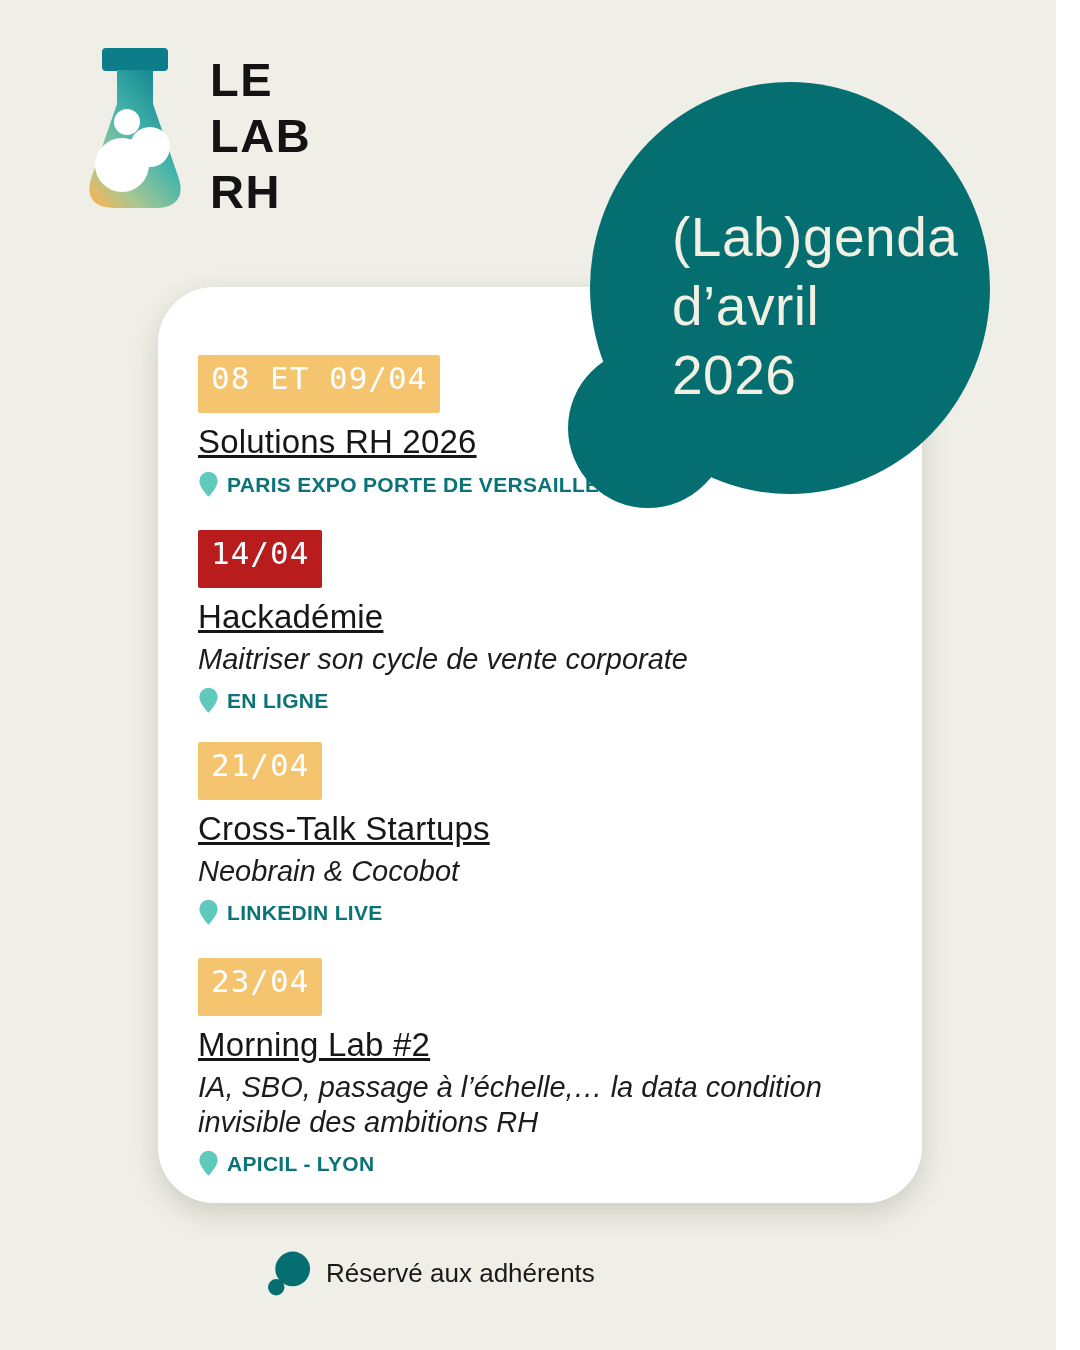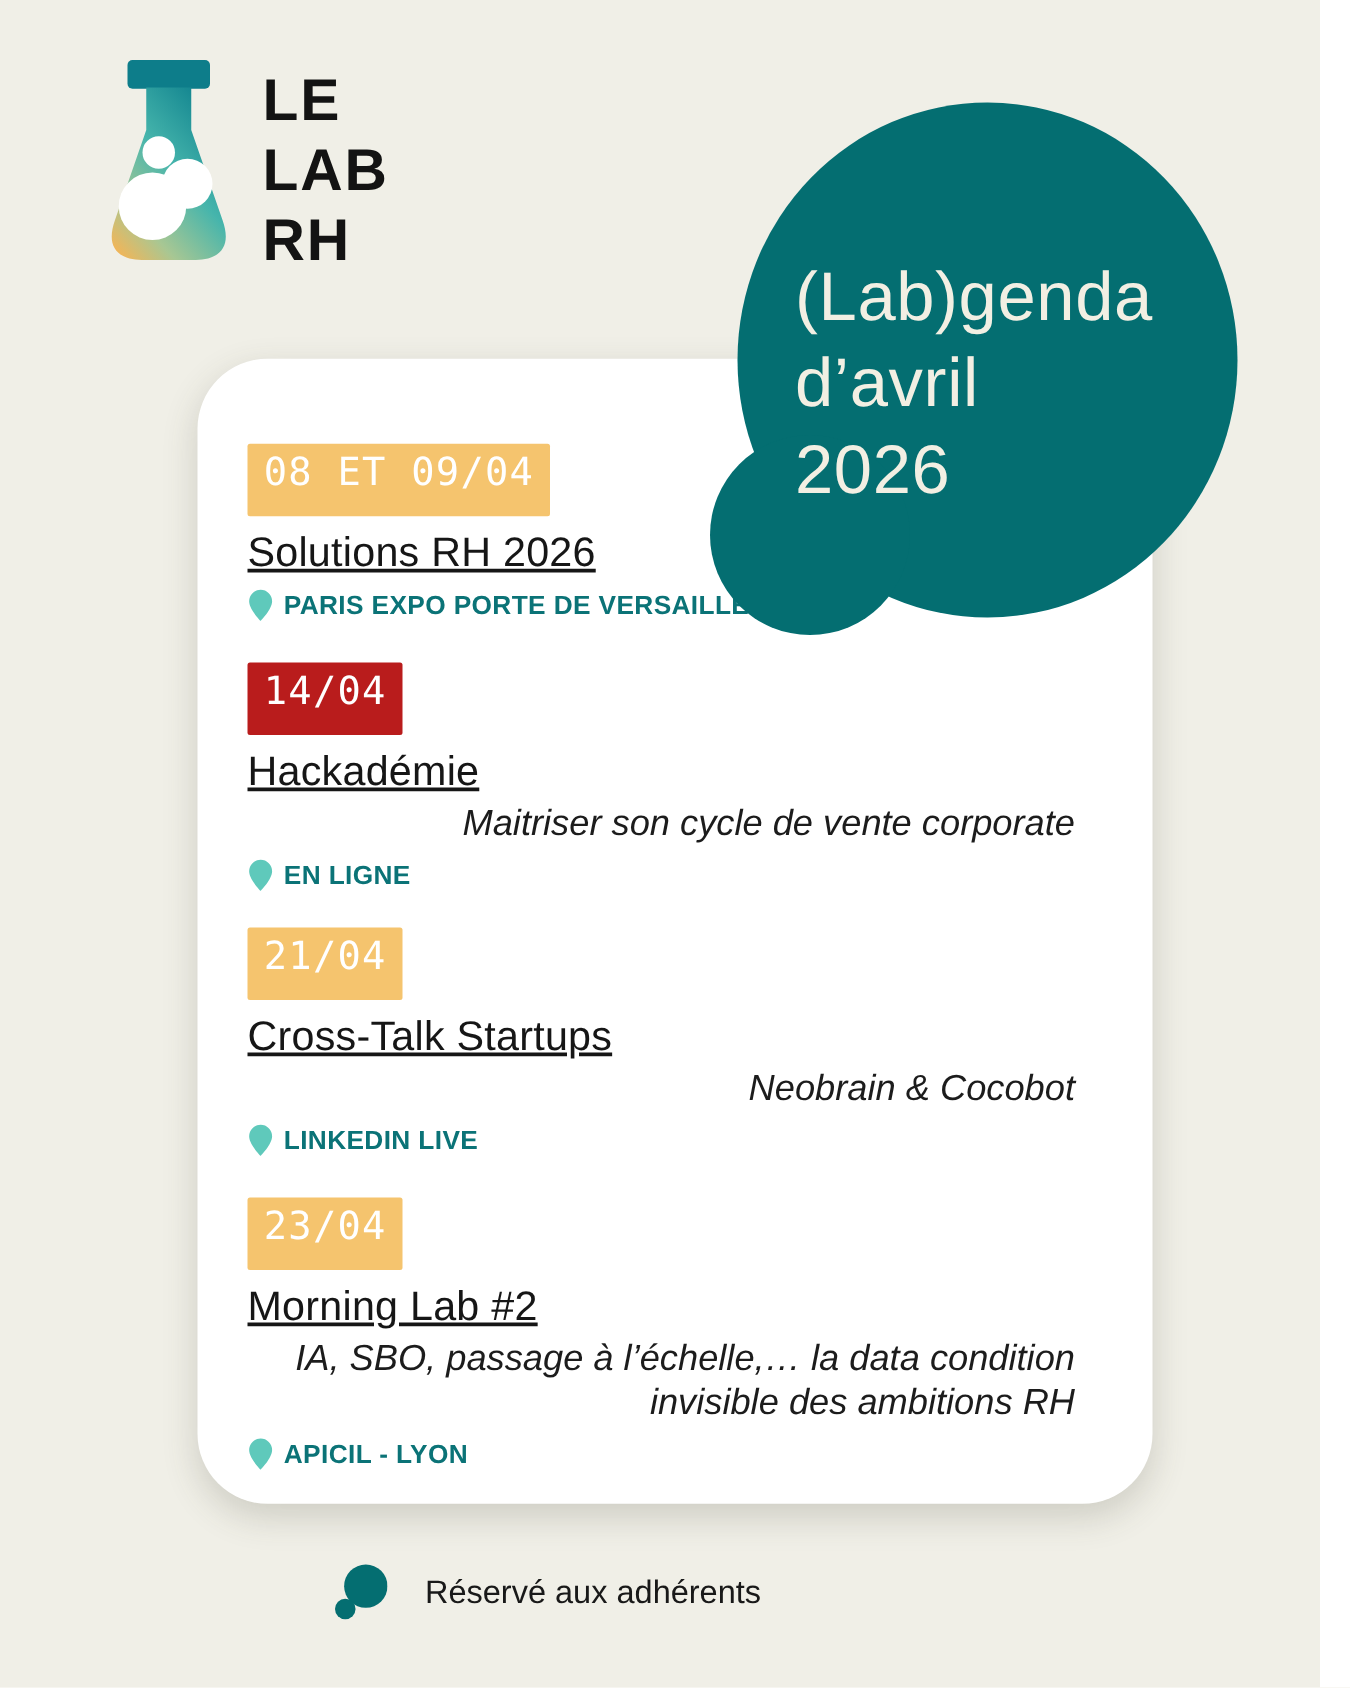--- a/index.html
+++ b/index.html
@@ -14,21 +14,21 @@
   
   .logo-flask{position:absolute;left:75px;top:48px;}
   .brand-text{
     position:absolute;left:210px;top:52px;
     font-size:47px;font-weight:700;line-height:56px;
     letter-spacing:1.5px;color:#131313;
   }
   
   .blob-svg{position:absolute;left:545px;top:70px;z-index:3;}
   .blob-title{
-    position:absolute;left:636px;top:203px;z-index:4;
+    position:absolute;left:672px;top:203px;z-index:4;
     color:#f2efe3;font-size:55px;line-height:69px;font-weight:400;
     letter-spacing:.5px;
   }
   
   .card{
     position:absolute;left:158px;top:287px;
     width:764px;height:916px;
     background:#ffffff;border-radius:56px;
     box-shadow:0 10px 28px rgba(70,70,55,.20);
     z-index:1;
@@ -50,33 +50,33 @@
   .badge.yellow{background:#f5c46e;}
   .badge.teal{background:#b91c1c;}
   .ev-title{
     margin:10px 0 0;
     font-size:33px;line-height:38px;font-weight:500;
     color:#161616;letter-spacing:.2px;text-decoration:underline;
   }
   .ev-subtitle{
     margin:6px 0 0;
     font-style:italic;font-size:29px;line-height:35px;
-    color:#1c1c1c;max-width:662px;text-align:right;
+    color:#1c1c1c;max-width:662px;
   }
   .ev-subtitle:empty{display:none;}
   .ev-loc{
     margin-top:10px;
     display:flex;align-items:center;gap:8px;
     color:#0b7377;font-weight:700;font-size:21px;
     letter-spacing:.3px;
   }
   
   .legend-item{
     position:absolute;top:1250px;
-    display:flex;align-items:center;gap:30px;
+    display:flex;align-items:center;gap:16px;
     font-size:26px;color:#191919;
   }
   .legend-item.members{left:268px;}
   .legend-item.open{left:593px;}
 </style>
 </head>
 <body>
 
 <div class="poster">
 

